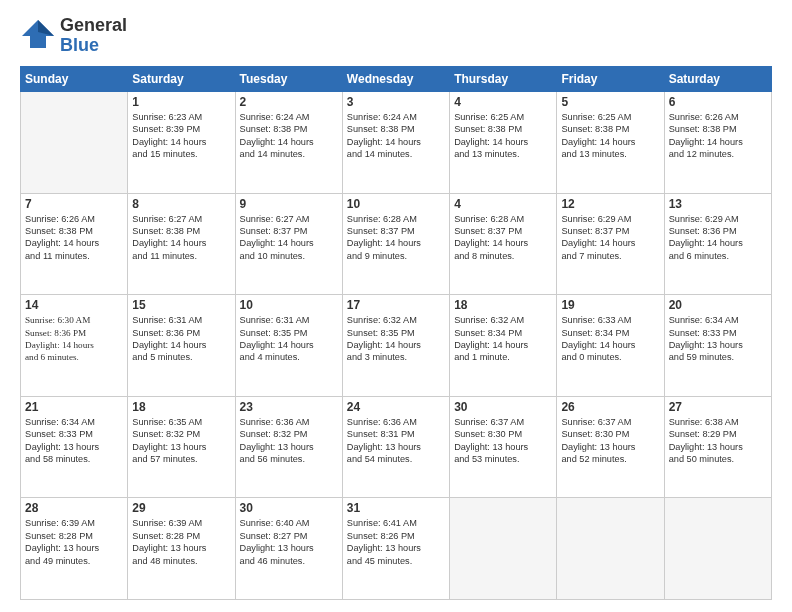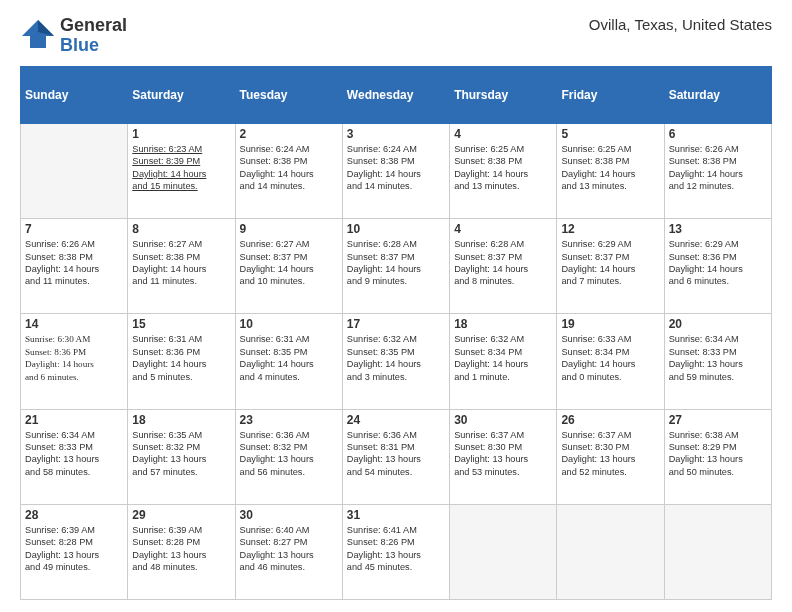--- a/index.html
+++ b/index.html
@@ -41,21 +41,21 @@
       border: 1px solid #ccc;
       border-collapse: collapse;
       width: 100%;
       table-layout: fixed;
     }
     .calendar th {
       background: #2e6db4;
       color: #fff;
       font-size: 12px;
       font-weight: bold;
-      padding: 21px 4px;
+      padding: 5px 4px;
       text-align: left;
       border: 1px solid #2e6db4;
     }
     .calendar td {
       border: 1px solid #ccc;
       vertical-align: top;
       padding: 3px 4px;
       font-size: 9.5px;
       color: #333;
       height: 88px;
@@ -109,42 +109,41 @@
           <polygon points="18,4 34,20 26,20 26,32 10,32 10,20 2,20" fill="#2e6db4"></polygon>
           <polygon points="18,4 34,20 18,16" fill="#1a4f8a"></polygon>
         </svg>
       </div>
       <div class="logo-words">
         <span class="logo-general">General</span>
         <span class="logo-blue-text">Blue</span>
       </div>
     </div>
     <div class="title-block">
-      <div class="subtitle">Ovilla, Texas, United States</div>
     </div>
   </div>
 
   <table class="calendar">
     <thead>
       <tr>
       <th>Sunday</th>
           <th>Saturday</th>
           <th>Tuesday</th>
           <th>Wednesday</th>
           <th>Thursday</th>
           <th>Friday</th>
           <th>Saturday</th>
         </tr>
     </thead>
     <tbody id="calendar-body">
     <tr>
           <td class="empty"></td>
           <td>
             <div class="day-number">1</div>
-            <div class="cell-text" style="white-space: pre-line; text-decoration: underline;">Sunrise: 6:23 AM
+            <div class="cell-text" style="white-space: pre-line;">Sunrise: 6:23 AM
 Sunset: 8:39 PM
 Daylight: 14 hours
 and 15 minutes.</div>
           </td>
           <td>
             <div class="day-number">2</div>
             <div class="cell-text" style="white-space: pre-line;">Sunrise: 6:24 AM
 Sunset: 8:38 PM
 Daylight: 14 hours
 and 14 minutes.</div>

